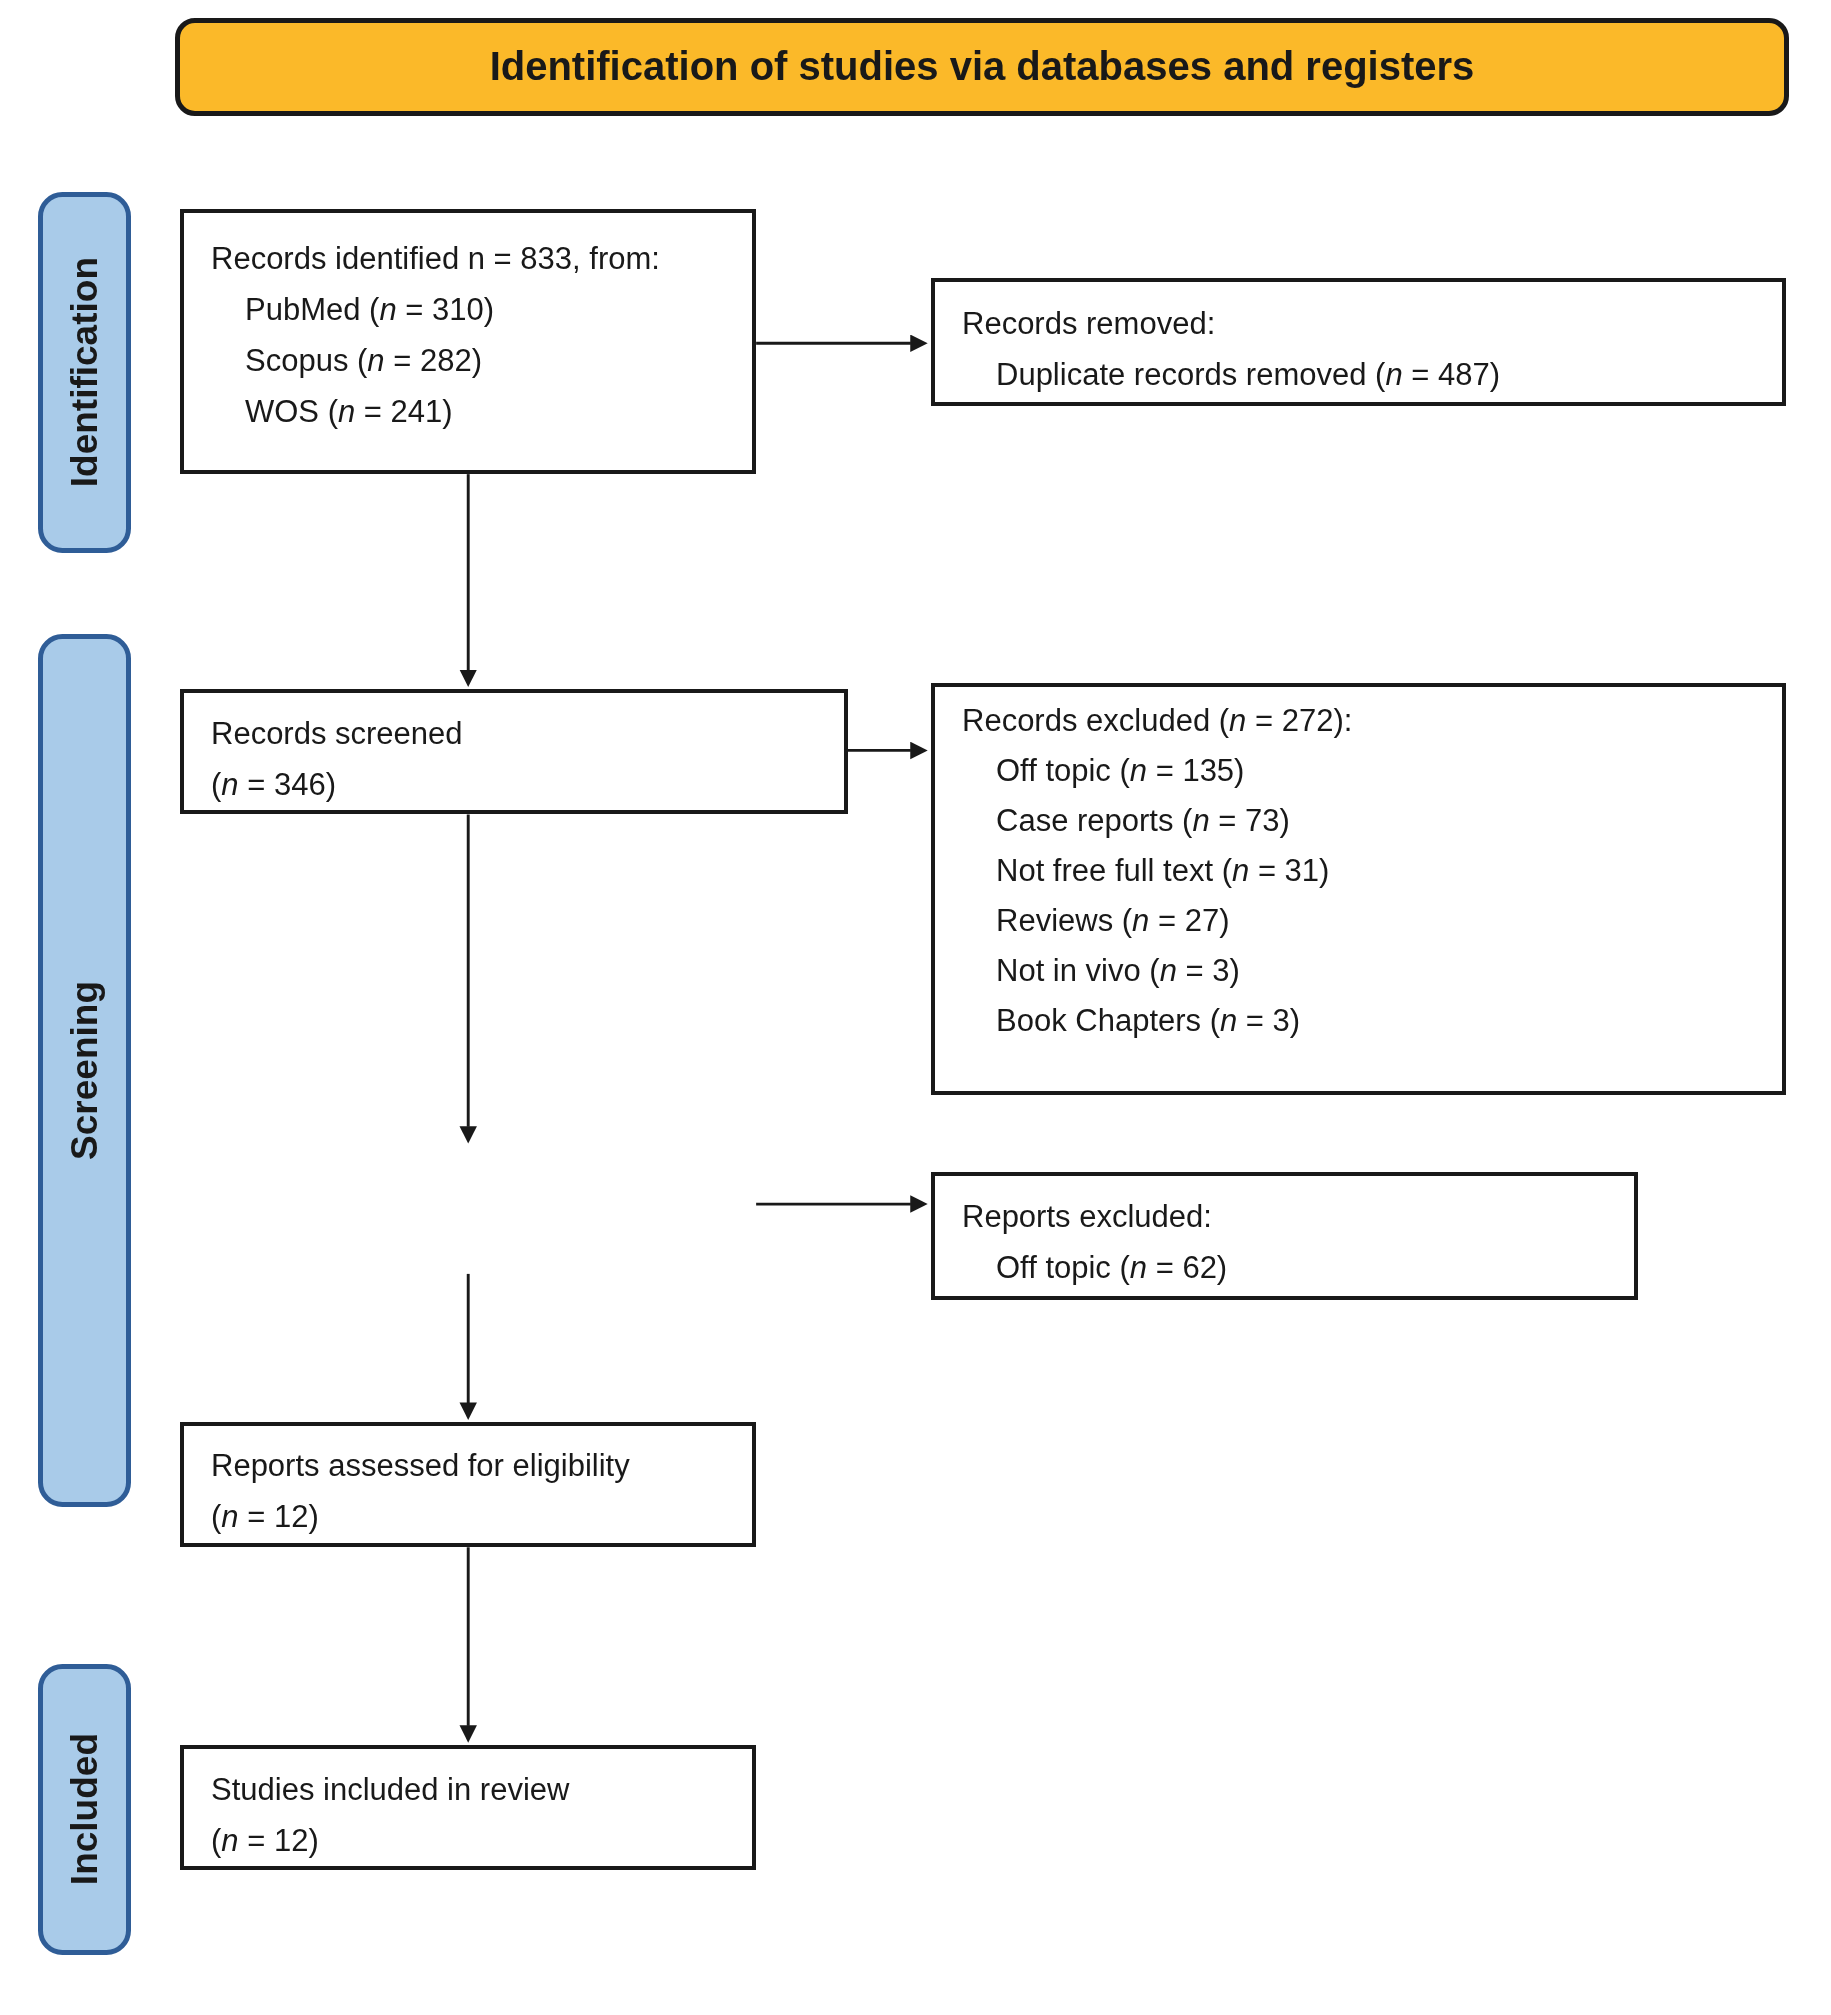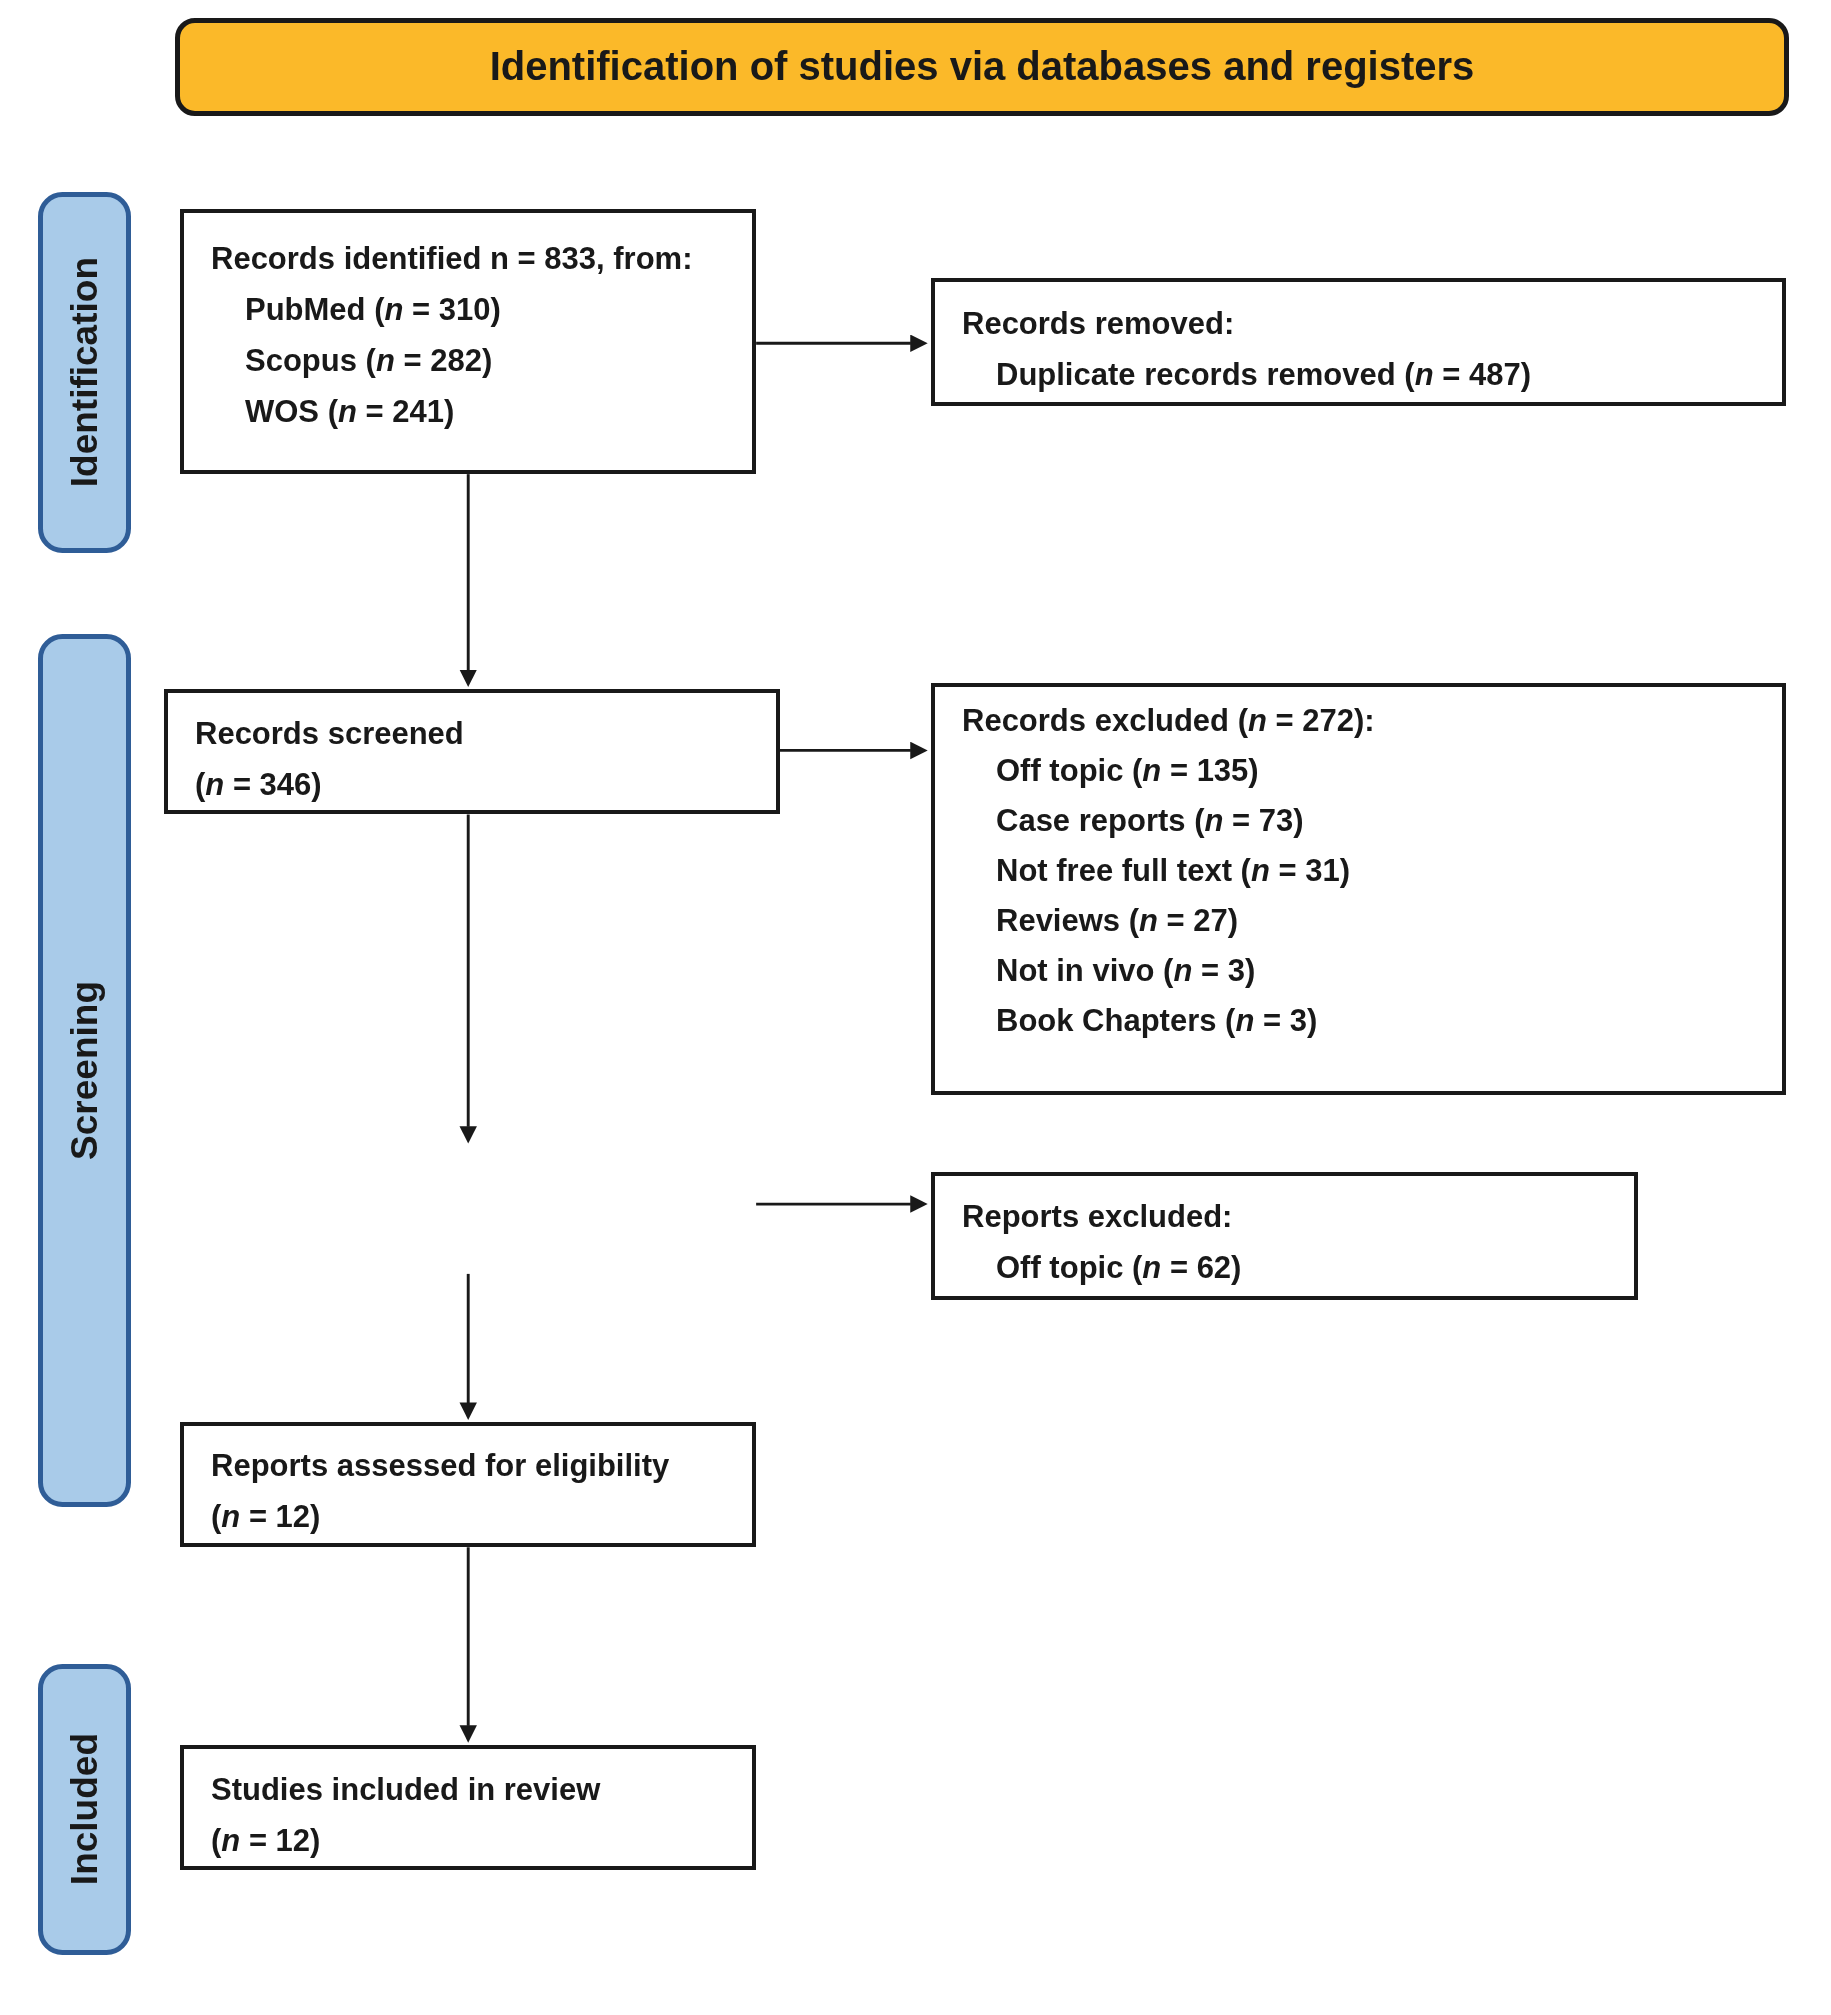--- a/index.html
+++ b/index.html
@@ -20,28 +20,28 @@
   }
   .bar span {
     writing-mode:vertical-rl; transform:rotate(180deg);
     font-size:37px; font-weight:700; white-space:nowrap;
   }
   #bar-identification { top:192px;  height:361px;  }
   #bar-screening      { top:634px; height:873px; }
   #bar-included       { top:1664px; height:291px;  }
   .box {
     position:absolute; background:#ffffff; border:4.7px solid #191919; box-sizing:border-box;
-    font-size:31px; font-weight:700; line-height:51px; padding:20px 11.6px 9.3px 27px;
+    font-size:31px; font-weight:400; line-height:51px; padding:20px 11.6px 9.3px 27px;
     white-space:nowrap; overflow:hidden;
   }
   .box .line.indent { padding-left:34px; }
   .box i { font-style:italic; }
   #box-identified       { left:180px;  top:209px;  width:576px;  height:265px; }
   #box-removed          { left:931px; top:278px;  width:855px; height:128px; padding-top:16px; }
-  #box-screened         { left:164px;  top:689px; width:616px;  height:125px; padding-top:15px; }
+  #box-screened         { left:180px;  top:689px; width:668px;  height:125px; padding-top:15px; }
   #box-excluded         { left:931px; top:683px; width:855px; height:412px; line-height:50px; padding-top:9.3px; }
   #box-sought           { left:180px;  top:1146px; width:576px;  height:128px; padding-top:15px; }
   #box-reports-excluded { left:931px; top:1134px; width:707px; height:128px; padding-top:15px;margin-top:38px; }
   #box-assessed         { left:180px;  top:1422px; width:576px;  height:125px; padding-top:14px; }
   #box-included         { left:180px;  top:1745px; width:576px;  height:125px; padding-top:15px; }
   svg.arrows { position:absolute; left:0; top:0; width:1831px; height:2015px; pointer-events:none; }
 </style>
 </head>
 <body>
 

